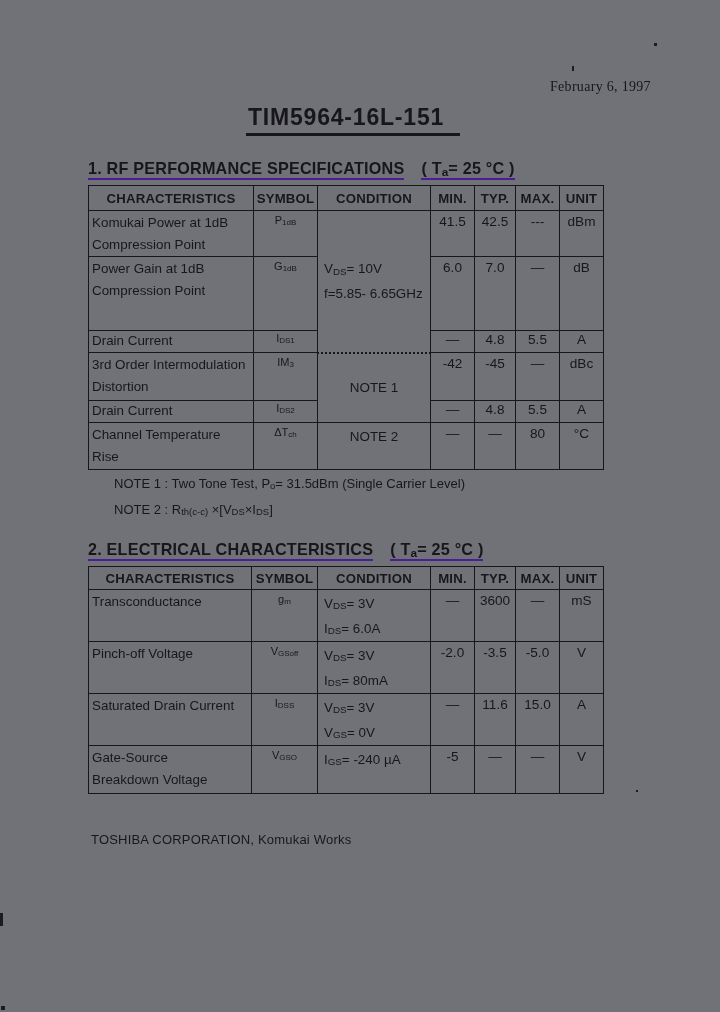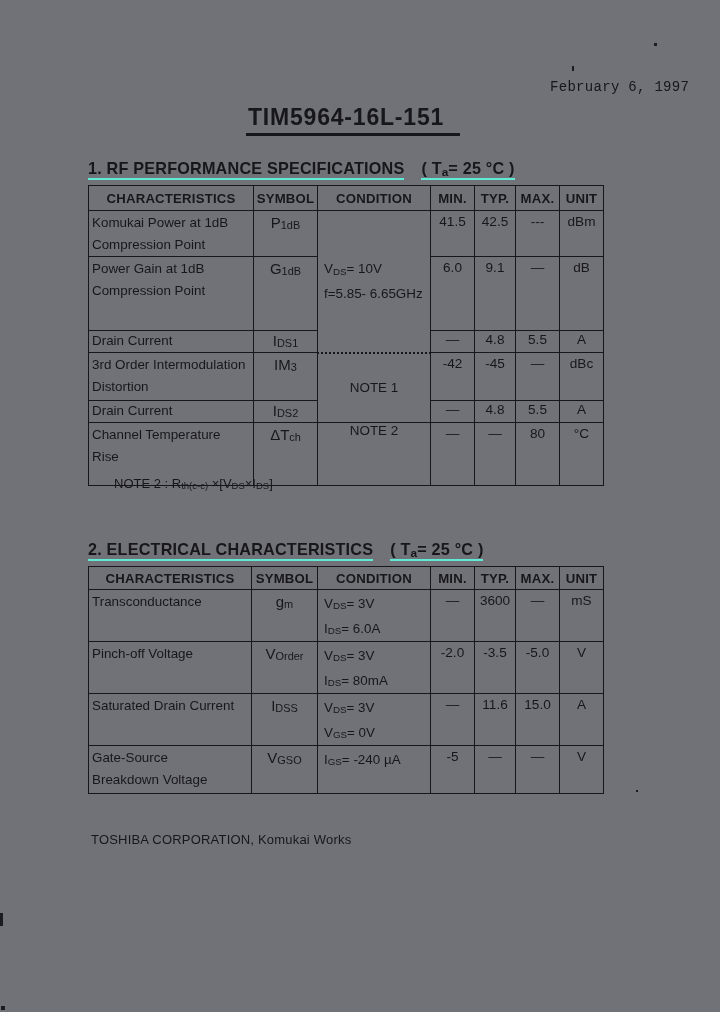--- a/index.html
+++ b/index.html
@@ -7,45 +7,45 @@
   body {
     width: 720px; height: 1012px;
     background: #717178;
     font-family: "Liberation Sans", sans-serif;
     color: #17171b;
     position: relative;
     overflow: hidden;
   }
   .date {
     position: absolute; top: 79px; left: 550px;
-    font-family: Liberation Mono, monospace;
+    font-family: Liberation Serif, serif;
     font-size: 14px; letter-spacing: 0.3px;
   }
   .title {
     position: absolute; top: 104px; left: 246px;
     font-size: 23px; font-weight: bold; letter-spacing: 0.8px;
     padding: 0 16px 2px 2px;
     border-bottom: 3px solid #17171b;
   }
   .sec-h {
     position: absolute; left: 88px;
     font-size: 16.2px; font-weight: bold; letter-spacing: 0.2px;
     white-space: nowrap;
   }
-  .sec-h .h-main, .sec-h .h-ta { border-bottom: 2px solid #5eead4; padding-bottom: 1px; }
+  .sec-h .h-main, .sec-h .h-ta { border-bottom: 2px solid #4c1d95; padding-bottom: 1px; }
   .sec-h .h-ta { margin-left: 17px; }
   table.spec {
     position: absolute; left: 88px;
     border-collapse: collapse; table-layout: fixed; width: 515px;
     background: transparent;
   }
   .spec th, .spec td { border: 1.8px solid #17171b; padding: 0; overflow: hidden; }
   .spec th { font-weight: bold; font-size: 13.2px; text-align: center; letter-spacing: 0.2px; }
   td.cn { text-align: left; vertical-align: top; padding: 1px 2px 0 3px; line-height: 22px; font-size: 13.4px; }
-  td.cs { text-align: center; vertical-align: top; padding-top: 3px; font-size: 15px; }
+  td.cs { text-align: center; vertical-align: top; padding-top: 3px; font-size: 11px; }
   td.cc { text-align: left; vertical-align: top; padding: 2px 0 0 6px; line-height: 23.5px; font-size: 13.4px; }
   td.cc-merge { vertical-align: middle; border-bottom: 2px dotted #17171b; padding-bottom: 2px; }
   td.cc-note { text-align: center; vertical-align: middle; padding: 0; font-size: 13.4px; }
   td.cv { text-align: center; vertical-align: top; padding-top: 3px; font-size: 13.6px; }
   td.cm { border-right-style: dashed; }
   tr.tight td.cn { line-height: 18px; padding-top: 1px; }
   tr.tight td.cv, tr.tight td.cs { padding-top: 1px; }
   .sb { font-size: 0.73em; position: relative; top: 0.13em; letter-spacing: 0; }
   .notes { position: absolute; left: 114px; top: 472px; font-size: 13px; line-height: 24.5px; }
   .footer { position: absolute; left: 91px; top: 828px; font-size: 13px; line-height: 23.6px; letter-spacing: 0.2px; }
@@ -96,21 +96,21 @@
     <td class="cv">---</td>
     <td class="cv">dBm</td>
   </tr>
   <tr style="height:74px">
     <td class="cn">
       <div>Power Gain at 1dB</div>
       <div>Compression Point</div>
     </td>
     <td class="cs"><span>G</span><span class="sb">1dB</span></td>
     <td class="cv cm">6.0</td>
-    <td class="cv">9.1</td>
+    <td class="cv">7.0</td>
     <td class="cv">—</td>
     <td class="cv">dB</td>
   </tr>
   <tr style="height:22px" class="tight">
     <td class="cn">
       <div>Drain Current</div>
     </td>
     <td class="cs"><span>I</span><span class="sb">DS1</span></td>
     <td class="cv cm">—</td>
     <td class="cv">4.8</td>
@@ -132,36 +132,37 @@
   <tr style="height:22px" class="tight">
     <td class="cn">
       <div>Drain Current</div>
     </td>
     <td class="cs"><span>I</span><span class="sb">DS2</span></td>
     <td class="cv cm">—</td>
     <td class="cv">4.8</td>
     <td class="cv">5.5</td>
     <td class="cv">A</td>
   </tr>
-  <tr style="height:63px">
+  <tr style="height:47px">
     <td class="cn">
       <div>Channel Temperature</div>
       <div>Rise</div>
     </td>
     <td class="cs"><span>ΔT</span><span class="sb">ch</span></td>
-    <td class="cc-note" style="vertical-align:top;">NOTE 2</td>
+    <td class="cc-note" style="vertical-align:top;padding-top:6px">NOTE 2</td>
     <td class="cv cm">—</td>
     <td class="cv">—</td>
     <td class="cv">80</td>
     <td class="cv">°C</td>
   </tr>
 </tbody>
   </table>
 
 <div class="notes">
+  <div><span>NOTE 1 :   Two Tone Test,   P</span><span class="sb">o</span><span>= 31.5dBm   (Single Carrier Level)</span></div>
   <div><span>NOTE 2 :   R</span><span class="sb">th(c-c)</span><span> ×[V</span><span class="sb">DS</span><span>×I</span><span class="sb">DS</span><span>]</span></div>
 </div>
 
 <div class="sec-h" style="top:540px">
   <span class="h-main">2. ELECTRICAL CHARACTERISTICS</span><span class="h-ta"><span>( T</span><span class="sb">a</span><span>= 25  °C )</span></span>
 </div>
 
 <table class="spec" style="top:566px">
   <colgroup>
       <col style="width:163px">
@@ -193,21 +194,21 @@
     </td>
     <td class="cv cm">—</td>
     <td class="cv">3600</td>
     <td class="cv">—</td>
     <td class="cv">mS</td>
   </tr>
   <tr style="height:48px">
     <td class="cn">
       <div>Pinch-off Voltage</div>
     </td>
-    <td class="cs"><span>V</span><span class="sb">Order</span></td>
+    <td class="cs"><span>V</span><span class="sb">GSoff</span></td>
     <td class="cc">
       <div><span>V</span><span class="sb">DS</span><span>= 3V</span></div>
       <div><span>I</span><span class="sb">DS</span><span>= 80mA</span></div>
     </td>
     <td class="cv cm">-2.0</td>
     <td class="cv">-3.5</td>
     <td class="cv">-5.0</td>
     <td class="cv">V</td>
   </tr>
   <tr style="height:48px">

